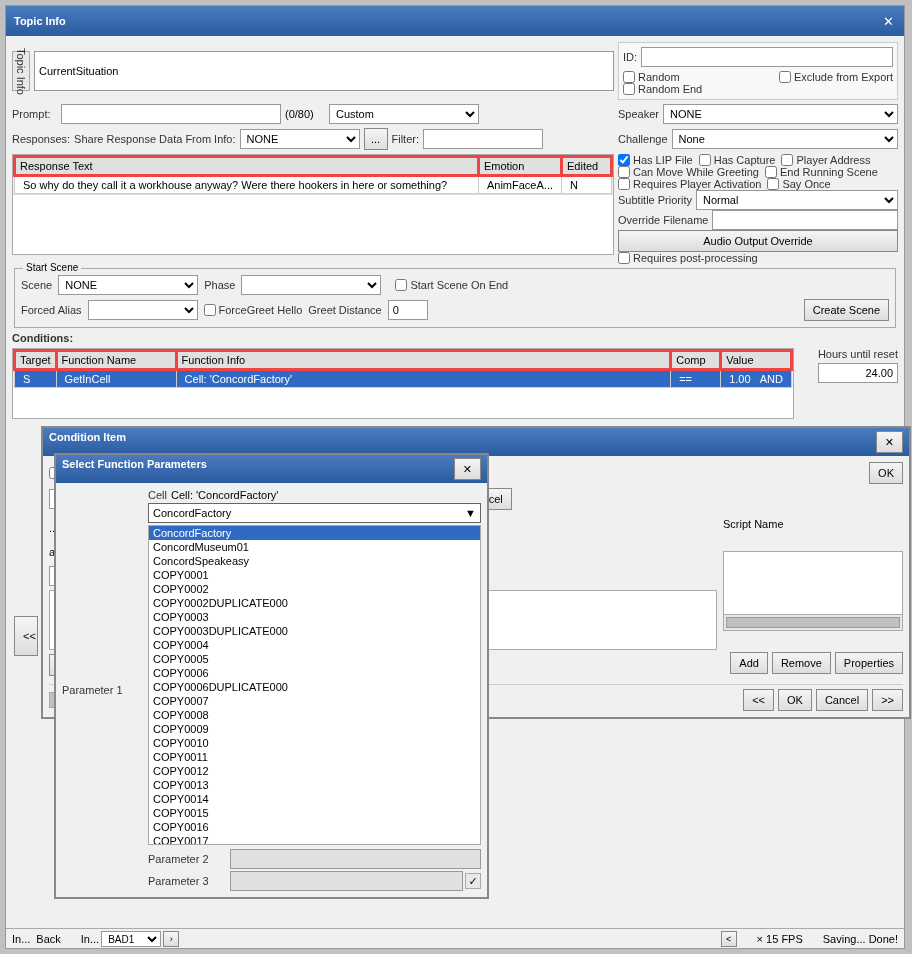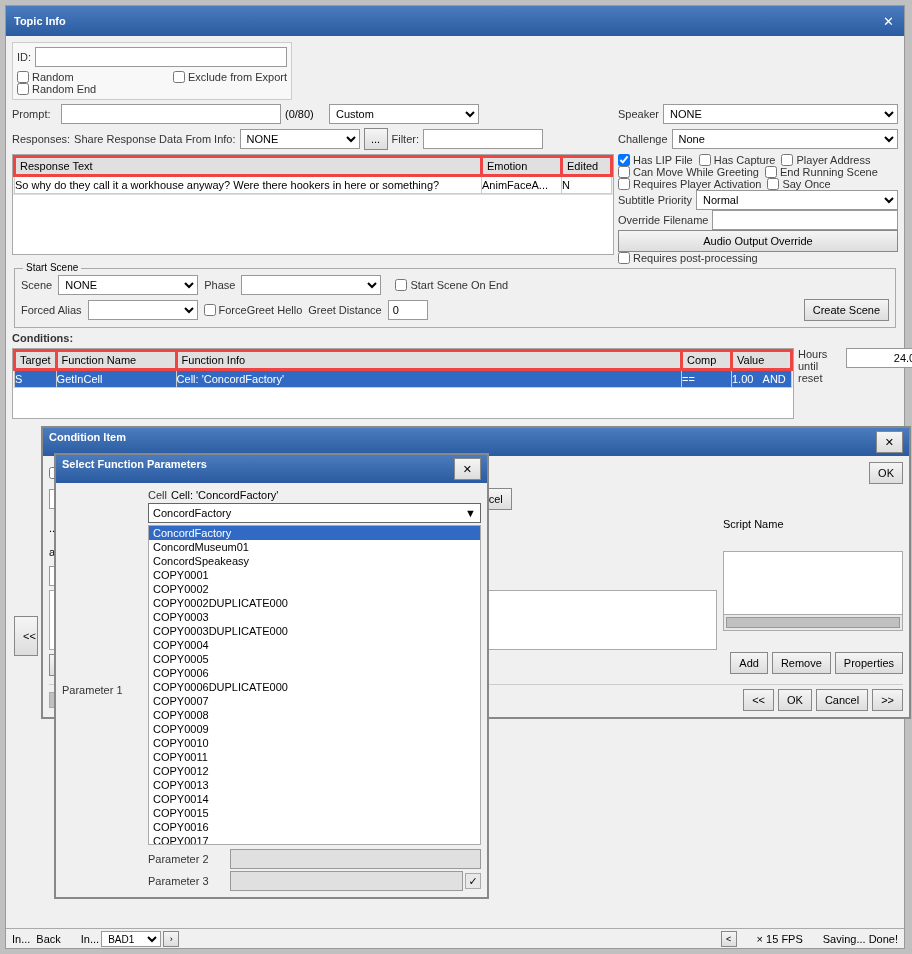--- a/index.html
+++ b/index.html
@@ -18,21 +18,21 @@
     button:disabled { color: #aaa; }
     .checkbox-label { display: flex; align-items: center; gap: 3px; }
     input[type="checkbox"] { width: 12px; height: 12px; }
 
     .group-box { border: 1px solid #aaa; padding: 6px; margin: 2px; position: relative; }
     .group-box-title { position: absolute; top: -7px; left: 8px; background: #f0f0f0; padding: 0 3px; font-size: 10px; }
 
     
     .data-table { width: 100%; border-collapse: collapse; }
     .data-table th { background: #e0e0e0; border: 3px solid #ef4444; padding: 2px 4px; text-align: left; font-weight: normal; }
-    .data-table td { border: 1px solid #ccc; padding: 2px 0; background: white; }
+    .data-table td { border: 1px solid #ccc; padding: 2px 8px; background: white; }
     .data-table tr.selected td { background: #316ac5; color: white; }
 
     
     .dropdown-list { border: 1px solid #666; background: white; overflow-y: scroll; }
     .dropdown-item { padding: 1px 4px; cursor: pointer; white-space: nowrap; }
     .dropdown-item.selected { background: #316ac5; color: white; }
 
     
     .inner-window { background: #f0f0f0; border: 2px solid #888; position: absolute; }
     .inner-title { background: linear-gradient(to bottom, #4a7cbf, #2a5a9f); color: white; padding: 3px 6px; display: flex; align-items: flex-start; justify-content: space-between; font-size: 11px; font-weight: bold; }
@@ -50,20 +50,26 @@
 
 <div class="window main-window">
   <div class="title-bar">
     <span>Topic Info</span>
     <button class="close-btn">✕</button>
   </div>
 
   <div style="position: relative; padding: 6px;">
 
     <div class="flex-row gap4" style="margin-bottom: 4px;">
+      <div class="flex-row gap4" style="flex: 1;">
+        <label style="white-space:nowrap; writing-mode: vertical-rl; text-orientation: mixed; transform: rotate(180deg); font-size: 10px; border: 1px solid #aaa; padding: 2px; background:#e8e8e8; height: 40px; display:flex; align-items:center; justify-content:center;">
+          <span style="writing-mode:vertical-rl; transform:rotate(180deg);">Topic Info</span>
+        </label>
+        <input type="text" style="flex: 1 1 0%; height: 40px;" value="CurrentSituation">
+      </div>
       <div style="width: 280px; padding: 4px; border: 1px solid #ccc; background: #f8f8f8;">
         <div class="flex-row gap4">
           <label>ID:</label>
           <input type="text" style="flex: 1 1 0%;" value="">
         </div>
         <div class="flex-row gap6" style="margin-top:4px;">
           <label class="checkbox-label">
             <input type="checkbox" style="">
             <span>Random</span>
           </label>
@@ -240,21 +246,21 @@
                 <td>S</td>
                 <td>GetInCell</td>
                 <td>Cell: 'ConcordFactory'</td>
                 <td>==</td>
                 <td>1.00&nbsp;&nbsp;&nbsp;AND</td>
               </tr>
             </tbody>
           </table>
           <div style="height:30px; background:white;"></div>
         </div>
-        <div style="width:100px; display:flex; flex-direction:row; gap:19px; align-items:flex-start;">
+        <div style="width:100px; display:flex; flex-direction:column; gap:3px; align-items:flex-end;">
           <label>Hours until reset</label>
           <input type="text" style="width: 80px; text-align: right;" value="24.00">
         </div>
       </div>
     </div>
 
     <div style="position:absolute; left:8px; top:580px;">
       <button style="width:24px; height:40px;">&lt;&lt;</button>
     </div>
   </div>

